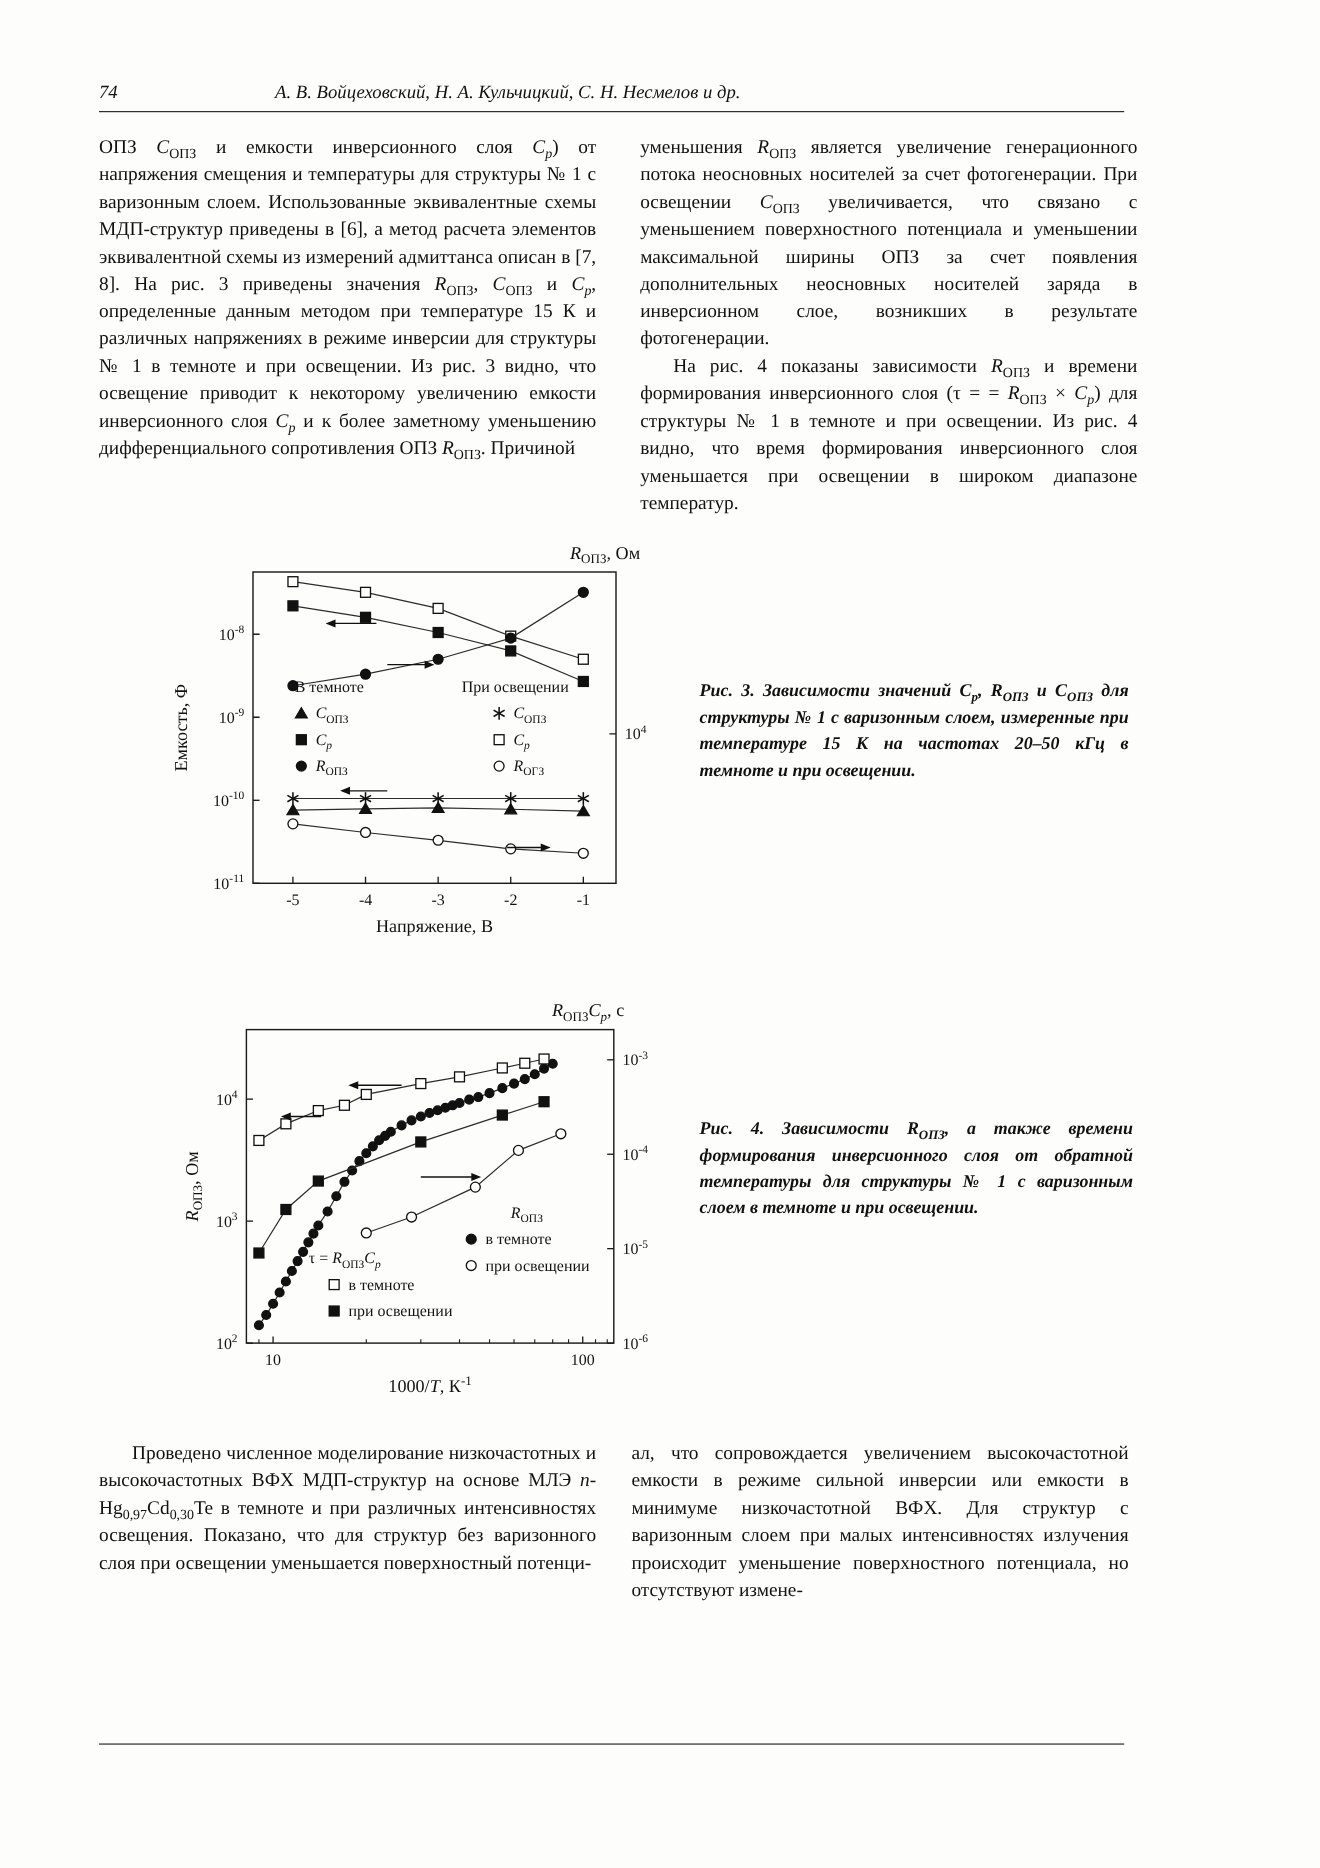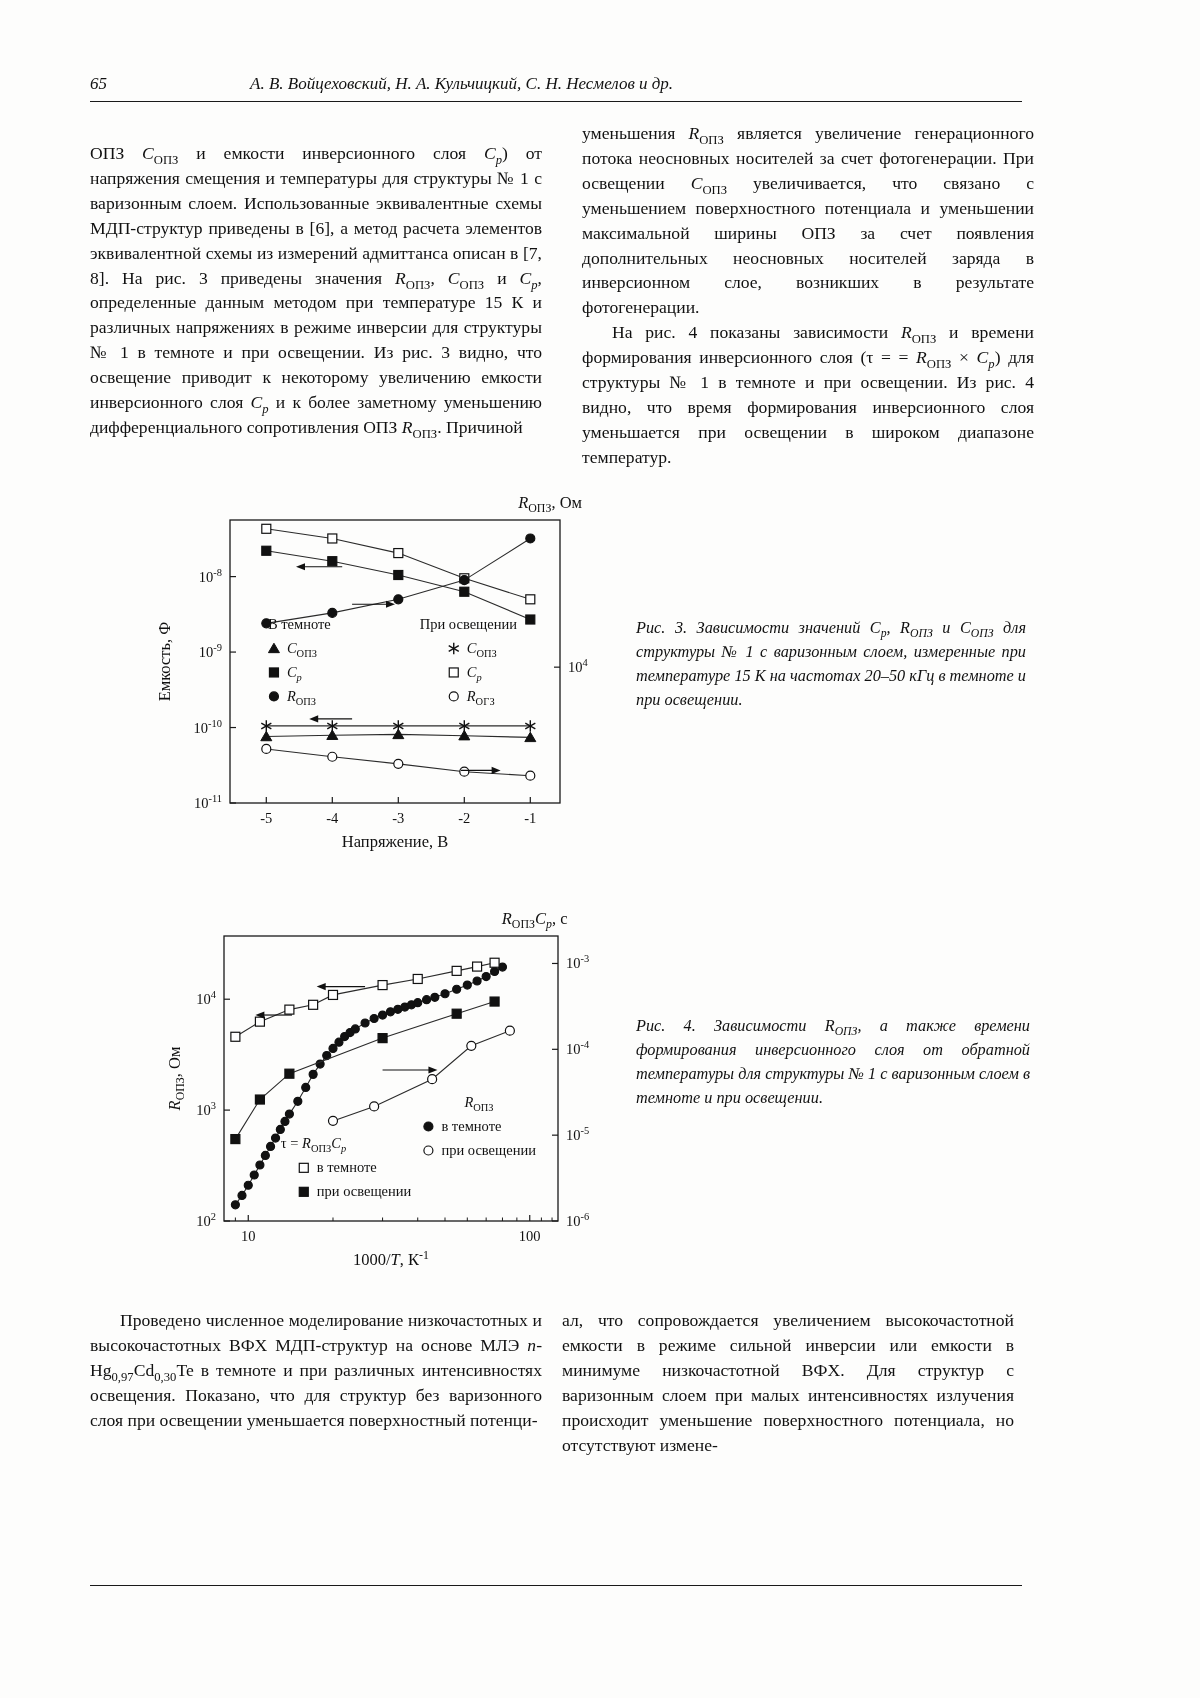--- a/index.html
+++ b/index.html
@@ -8,34 +8,34 @@
   .page{position:absolute;inset:0}
   .pagenum{position:absolute;left:90px;top:74px;font-style:italic;font-size:17px}
   .authors{position:absolute;left:250px;top:74px;width:772px;text-align:left;font-style:italic;font-size:17px}
   .rule{position:absolute;background:#1a1a1a;height:1px}
   .top-rule{left:90px;top:101px;width:932px}
   .bottom-rule{left:90px;top:1585px;width:932px}
   .col{position:absolute;width:452px;font-size:17.6px;line-height:24.9px;text-align:justify}
   .col p{margin:0}
   p.p-ind{text-indent:30px}
   sub,sup{line-height:0;font-size:72%}
-  .fig-caption{position:absolute;font-weight:normal;font-style:italic;font-size:16.3px;line-height:1.47;text-align:justify}
+  .fig-caption{position:absolute;font-weight:bold;font-style:italic;font-size:16.3px;line-height:1.47;text-align:justify}
   svg.chart{position:absolute}
   svg text{font-family:"Liberation Serif",serif}
 </style>
 </head>
 <body>
 
 <div class="page">
 
-  <div class="pagenum">65</div>
+  <div class="pagenum">74</div>
   <div class="authors">А. В. Войцеховский, Н. А. Кульчицкий, С. Н. Несмелов и др.</div>
   <div class="rule top-rule"></div>
 
-  <div class="col" style="left:90px;top:121px;margin-top:20px;">
+  <div class="col" style="left:90px;top:121px;">
     <p class="p-cont">ОПЗ <i>C</i><sub>ОПЗ</sub> и емкости инверсионного слоя <i>C</i><sub><i>p</i></sub>) от напряжения смещения и температуры для структуры № 1 с варизонным слоем. Использованные эквивалентные схемы МДП-структур приведены в [6], а метод расчета элементов эквивалентной схемы из измерений адмиттанса описан в [7, 8]. На рис. 3 приведены значения <i>R</i><sub>ОПЗ</sub>, <i>C</i><sub>ОПЗ</sub> и <i>C</i><sub><i>p</i></sub>, определенные данным методом при температуре 15 К и различных напряжениях в режиме инверсии для структуры № 1 в темноте и при освещении. Из рис. 3 видно, что освещение приводит к некоторому увеличению емкости инверсионного слоя <i>C</i><sub><i>p</i></sub> и к более заметному уменьшению дифференциального сопротивления ОПЗ <i>R</i><sub>ОПЗ</sub>. Причиной</p>
   </div>
   <div class="col" style="left:582px;top:121px;">
     <p class="p-cont">уменьшения <i>R</i><sub>ОПЗ</sub> является увеличение генерационного потока неосновных носителей за счет фотогенерации. При освещении <i>C</i><sub>ОПЗ</sub> увеличивается, что связано с уменьшением поверхностного потенциала и уменьшении максимальной ширины ОПЗ за счет появления дополнительных неосновных носителей заряда в инверсионном слое, возникших в результате фотогенерации.</p>
     <p class="p-ind">На рис. 4 показаны зависимости <i>R</i><sub>ОПЗ</sub> и времени формирования инверсионного слоя (τ = = <i>R</i><sub>ОПЗ</sub> × <i>C</i><sub><i>p</i></sub>) для структуры № 1 в темноте и при освещении. Из рис. 4 видно, что время формирования инверсионного слоя уменьшается при освещении в широком диапазоне температур.</p>
   </div>
 
   <svg class="chart" id="chart3" style="left:150px;top:486px" width="470" height="375">
       <rect x="80" y="34" width="330" height="283" fill="none" stroke="#1a1a1a" stroke-width="1.3"></rect>
       <line x1="116.29999999999998" y1="317" x2="116.29999999999998" y2="311" stroke="#1a1a1a" stroke-width="1.2"></line>
@@ -246,18 +246,18 @@
       <rect x="139.28" y="263.325" width="9" height="9" fill="#fff" stroke="#111" stroke-width="1.2"></rect>
       <text x="156.78" y="272.325" text-anchor="start" font-size="14.5" fill="#111"><tspan dy="0" font-size="14.5">в темноте</tspan></text>
       <rect x="139.28" y="287.325" width="9" height="9" fill="#111" stroke="#111" stroke-width="1.2"></rect>
       <text x="156.78" y="296.325" text-anchor="start" font-size="14.5" fill="#111"><tspan dy="0" font-size="14.5">при освещении</tspan></text>
     </svg>
   <div class="fig-caption" style="left:636px;top:1014px;width:394px">Рис. 4. Зависимости R<sub>ОПЗ</sub>, а также времени формирования инверсионного слоя от обратной температуры для структуры № 1 с варизонным слоем в темноте и при освещении.</div>
 
   <div class="col" style="left:90px;top:1308px;">
     <p class="p-ind">Проведено численное моделирование низкочастотных и высокочастотных ВФХ МДП-структур на основе МЛЭ <i>n</i>-Hg<sub>0,97</sub>Cd<sub>0,30</sub>Te в темноте и при различных интенсивностях освещения. Показано, что для структур без варизонного слоя при освещении уменьшается поверхностный потенци-</p>
   </div>
-  <div class="col" style="left:562px;top:1308px;">
+  <div class="col" style="left:574px;top:1308px;">
     <p class="p-cont">ал, что сопровождается увеличением высокочастотной емкости в режиме сильной инверсии или емкости в минимуме низкочастотной ВФХ. Для структур с варизонным слоем при малых интенсивностях излучения происходит уменьшение поверхностного потенциала, но отсутствуют измене-</p>
   </div>
 
   <div class="rule bottom-rule"></div>
 </div>
 
 </body></html>

